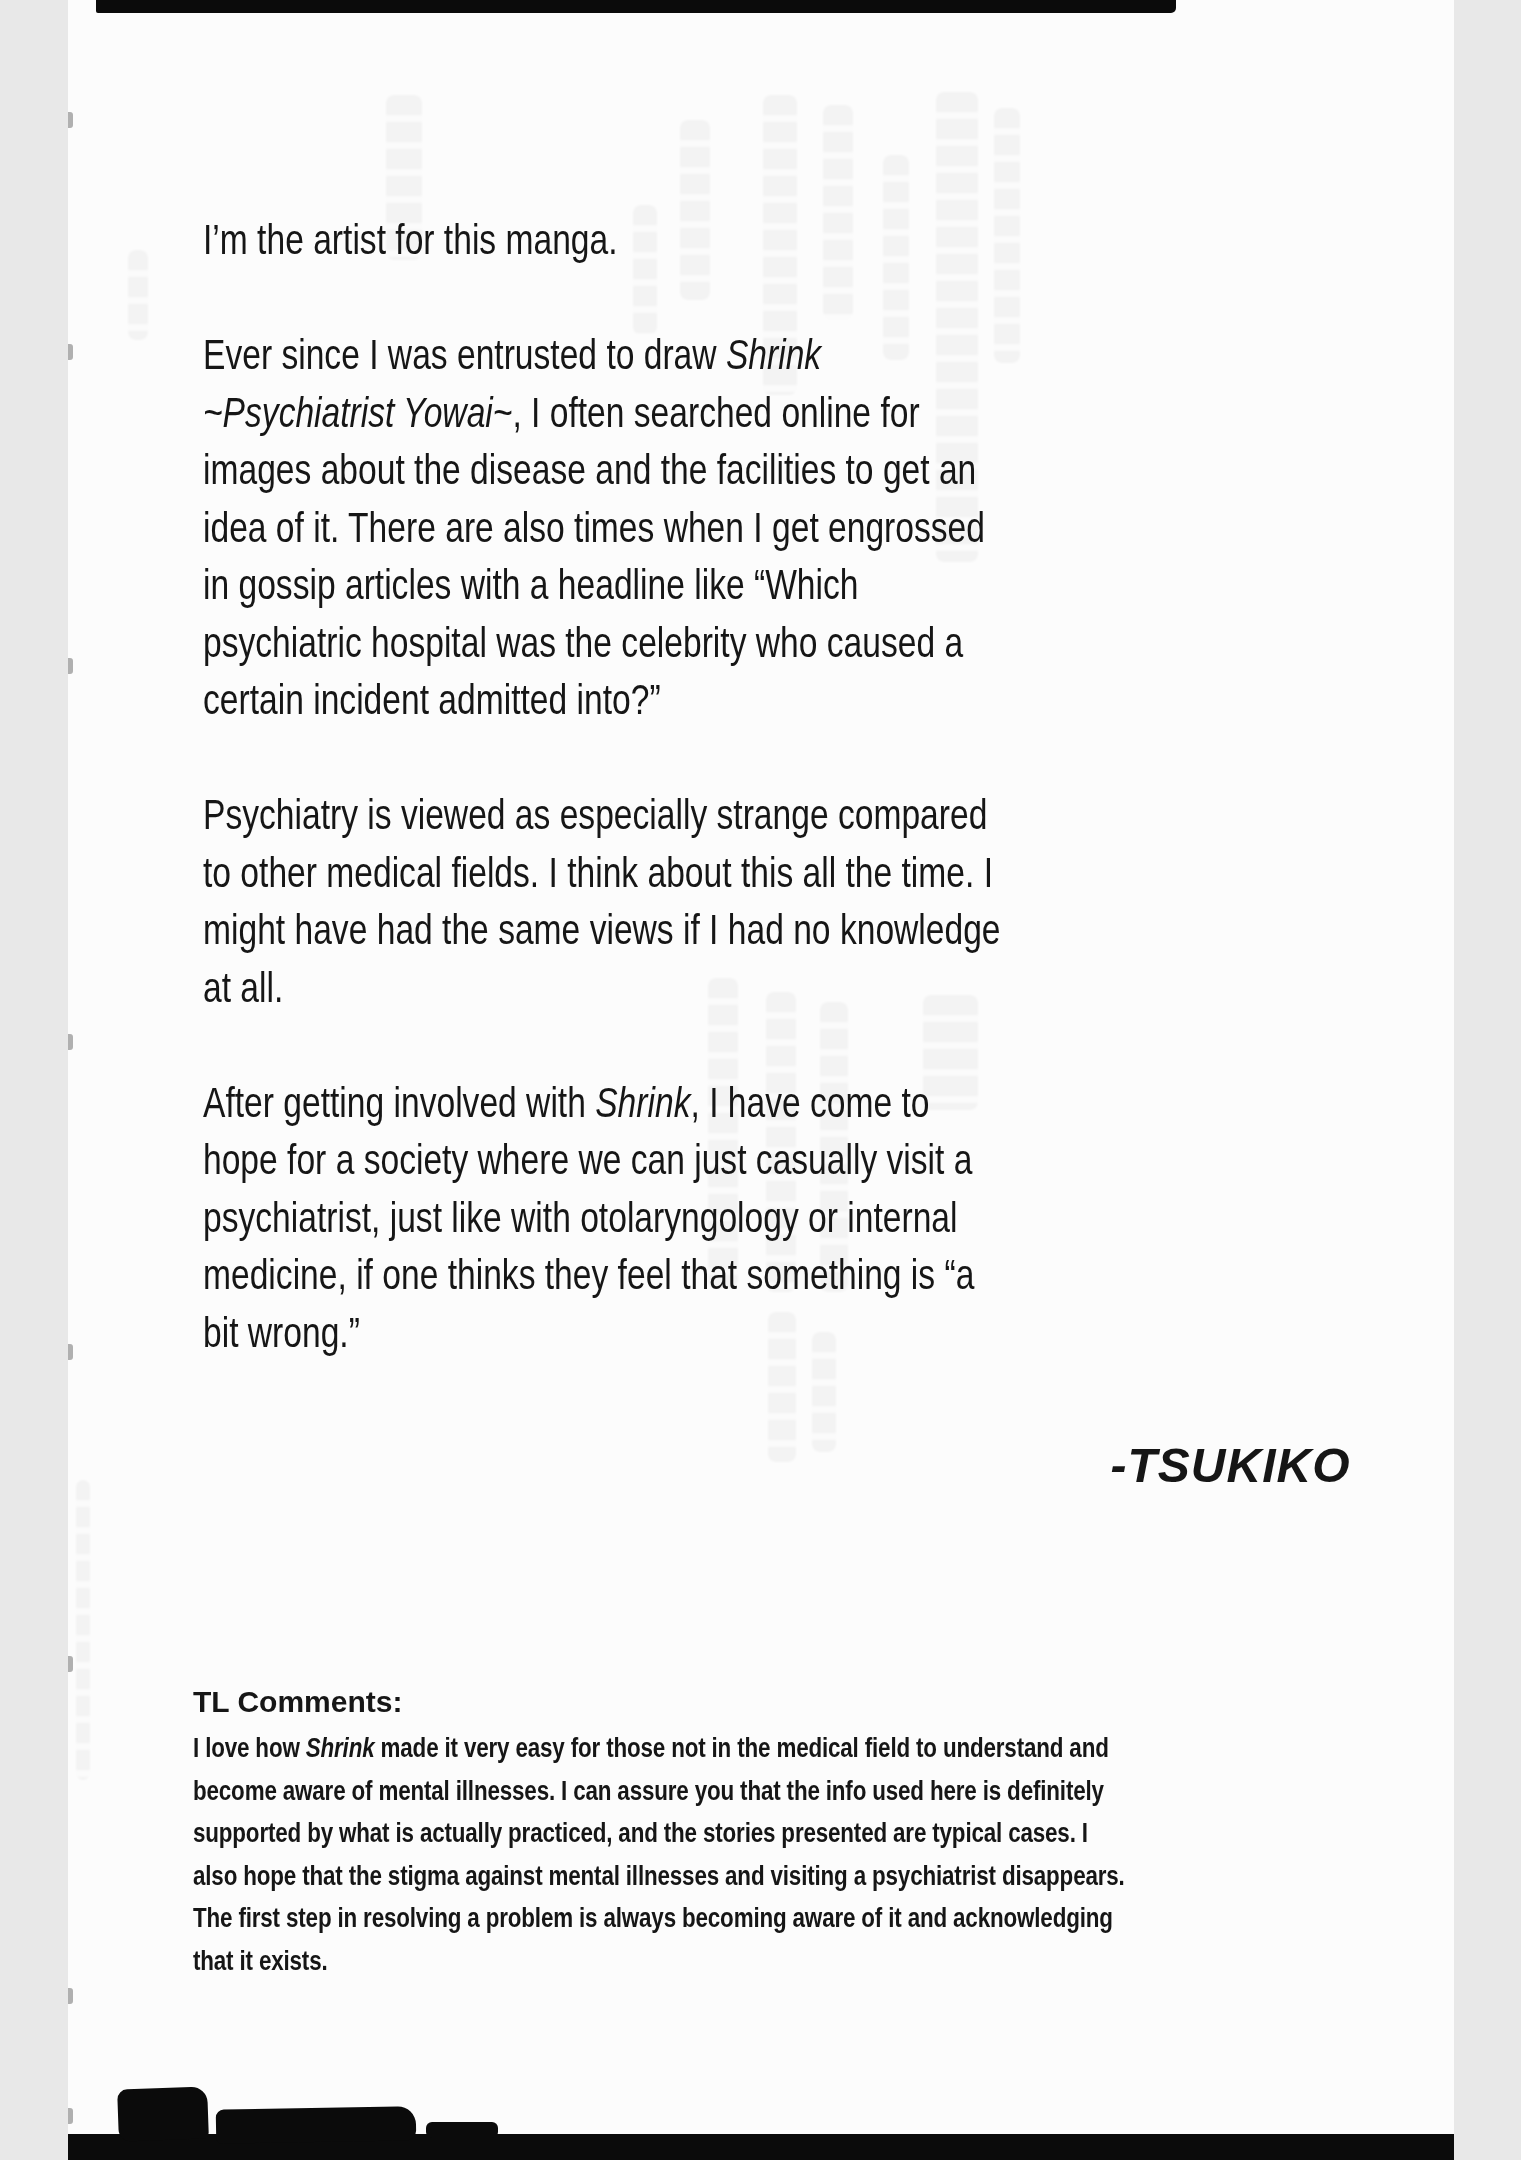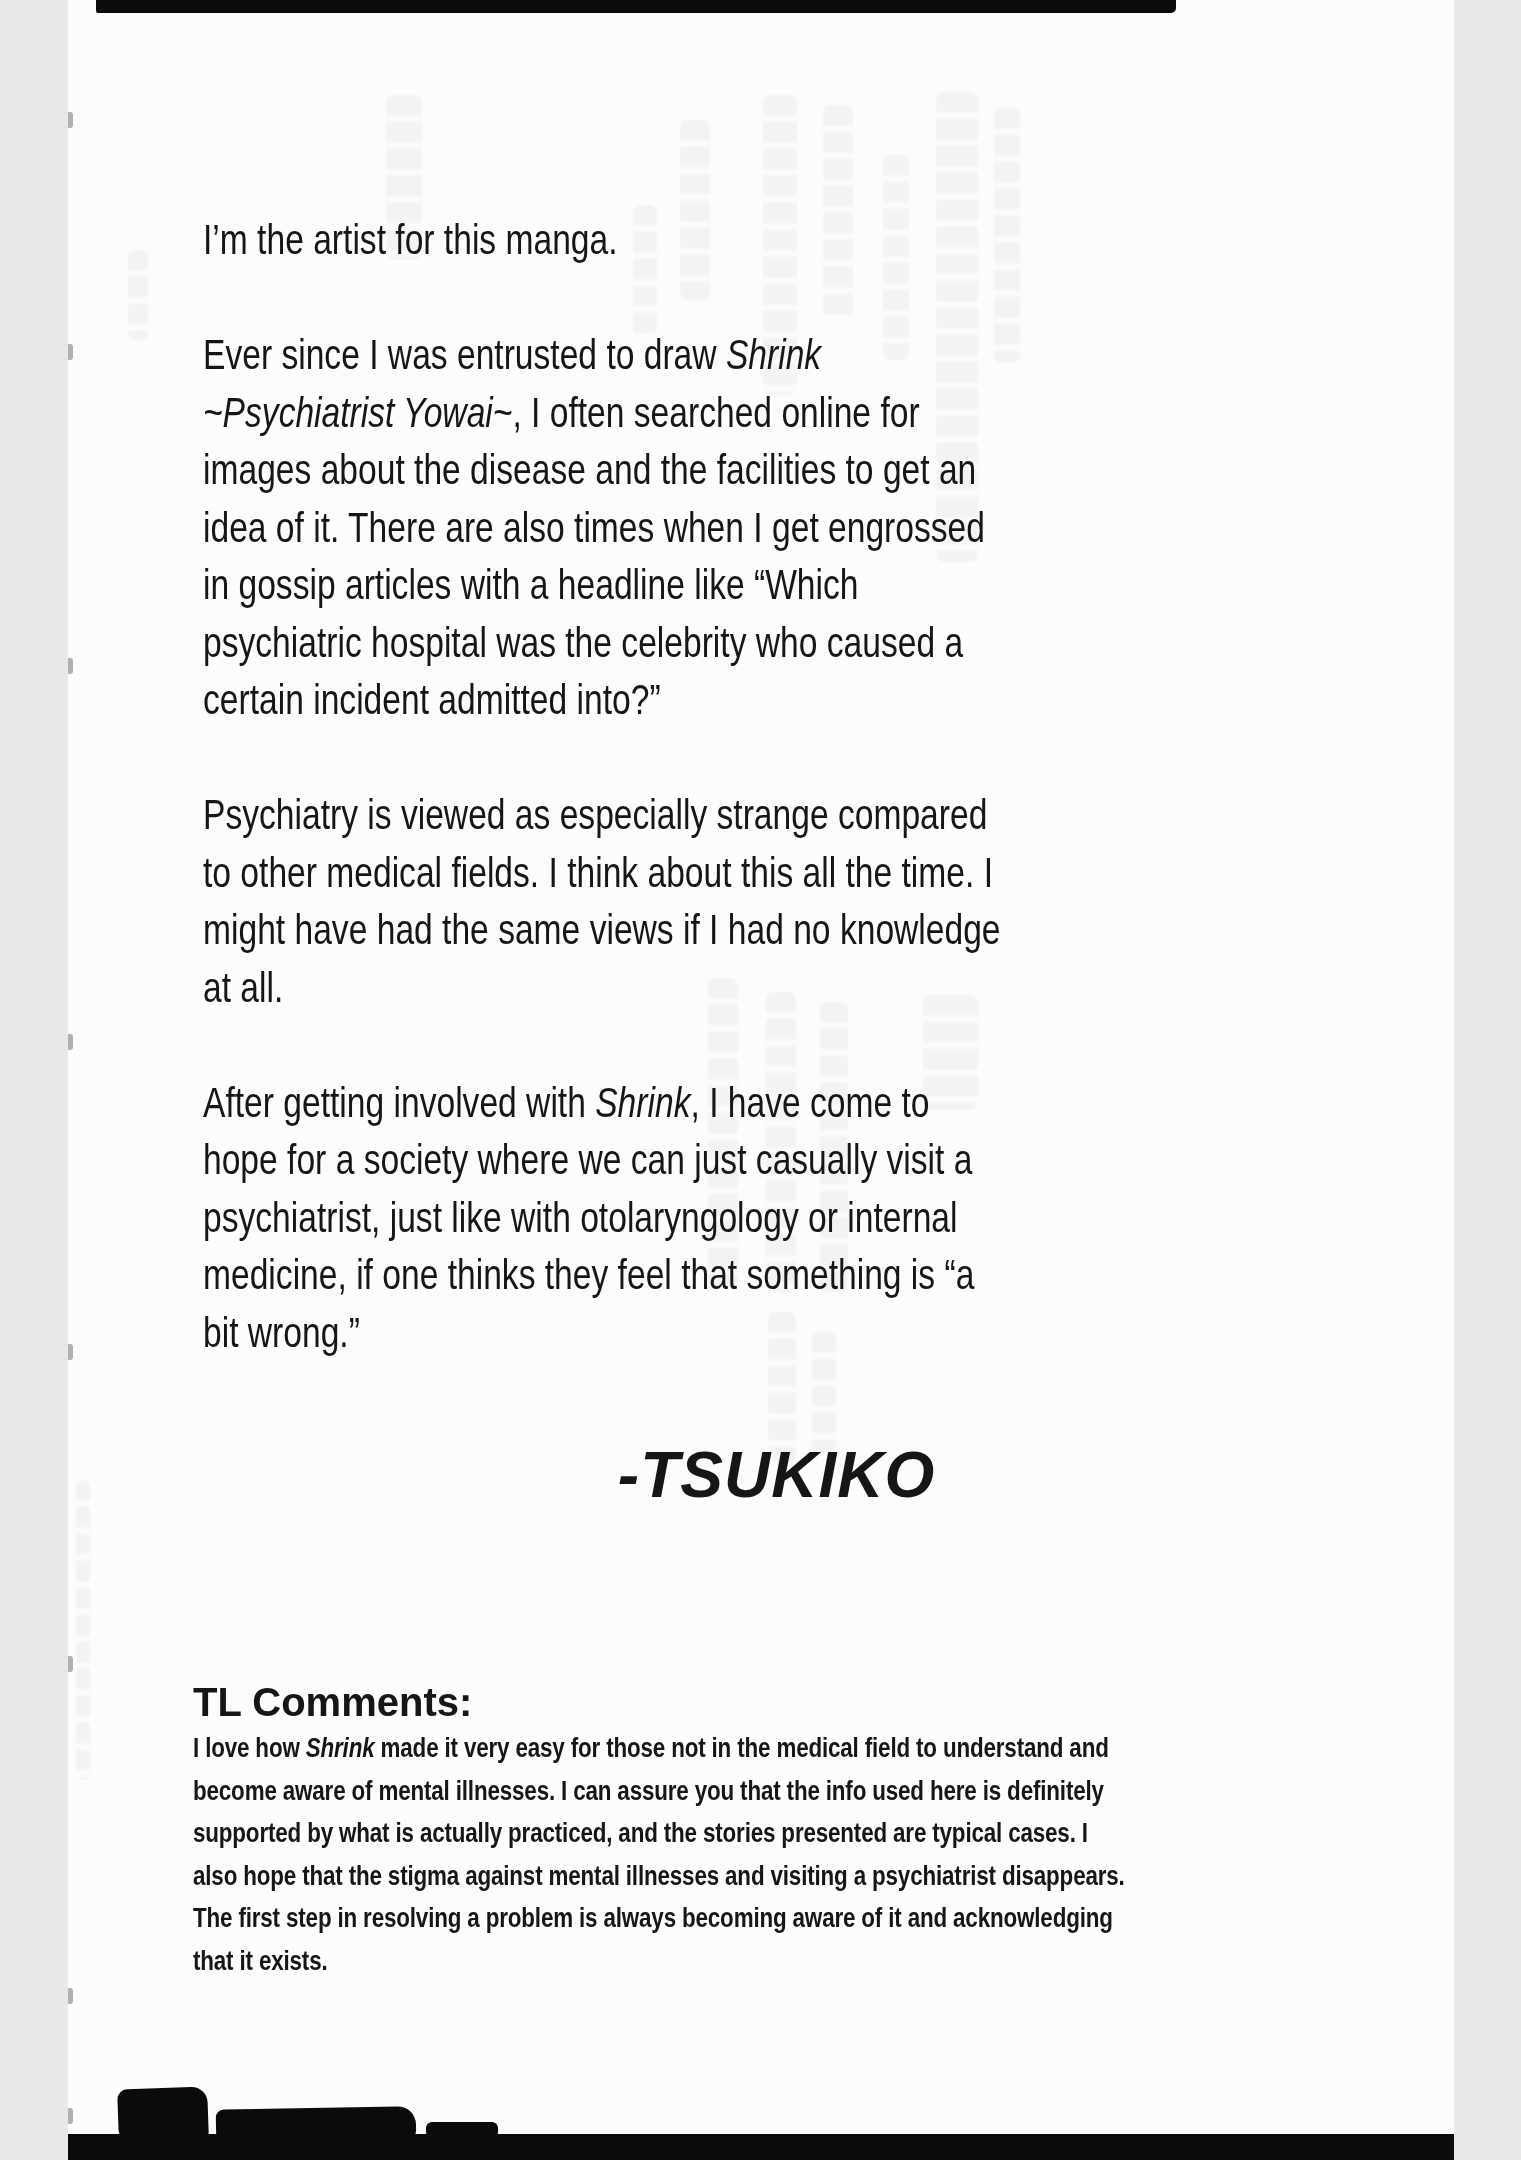--- a/index.html
+++ b/index.html
@@ -43,33 +43,33 @@
   .afterword .para { margin:0 0 57.5px 0; }
   .afterword .line {
     font-size:42px; line-height:57.5px; height:57.5px;
     white-space:pre; letter-spacing:0;
   }
   .line em { font-style:italic; }
 
   
   .signature {
     position:absolute; top:1438px; left:135px; width:1148px;
-    text-align:center;
-    font-size:64px; font-weight:bold; font-style:italic;
+    text-align:right;
+    font-size:48px; font-weight:bold; font-style:italic;
     letter-spacing:1px; white-space:pre;
   }
 
   
   .tl {
     position:absolute; left:125px; top:1682px;
     transform:scaleX(0.80); transform-origin:left top;
     font-weight:bold;
   }
   .tl-heading {
-    font-size:40px; line-height:40px; margin:0 0 5px 0;
+    font-size:30px; line-height:40px; margin:0 0 5px 0;
     transform:scaleX(1.25); transform-origin:left center;
     white-space:pre; letter-spacing:0;
   }
   .tl .line {
     font-size:28px; line-height:42.5px; height:42.5px;
     white-space:pre; letter-spacing:-0.2px;
   }
 </style>
 </head>
 <body>

